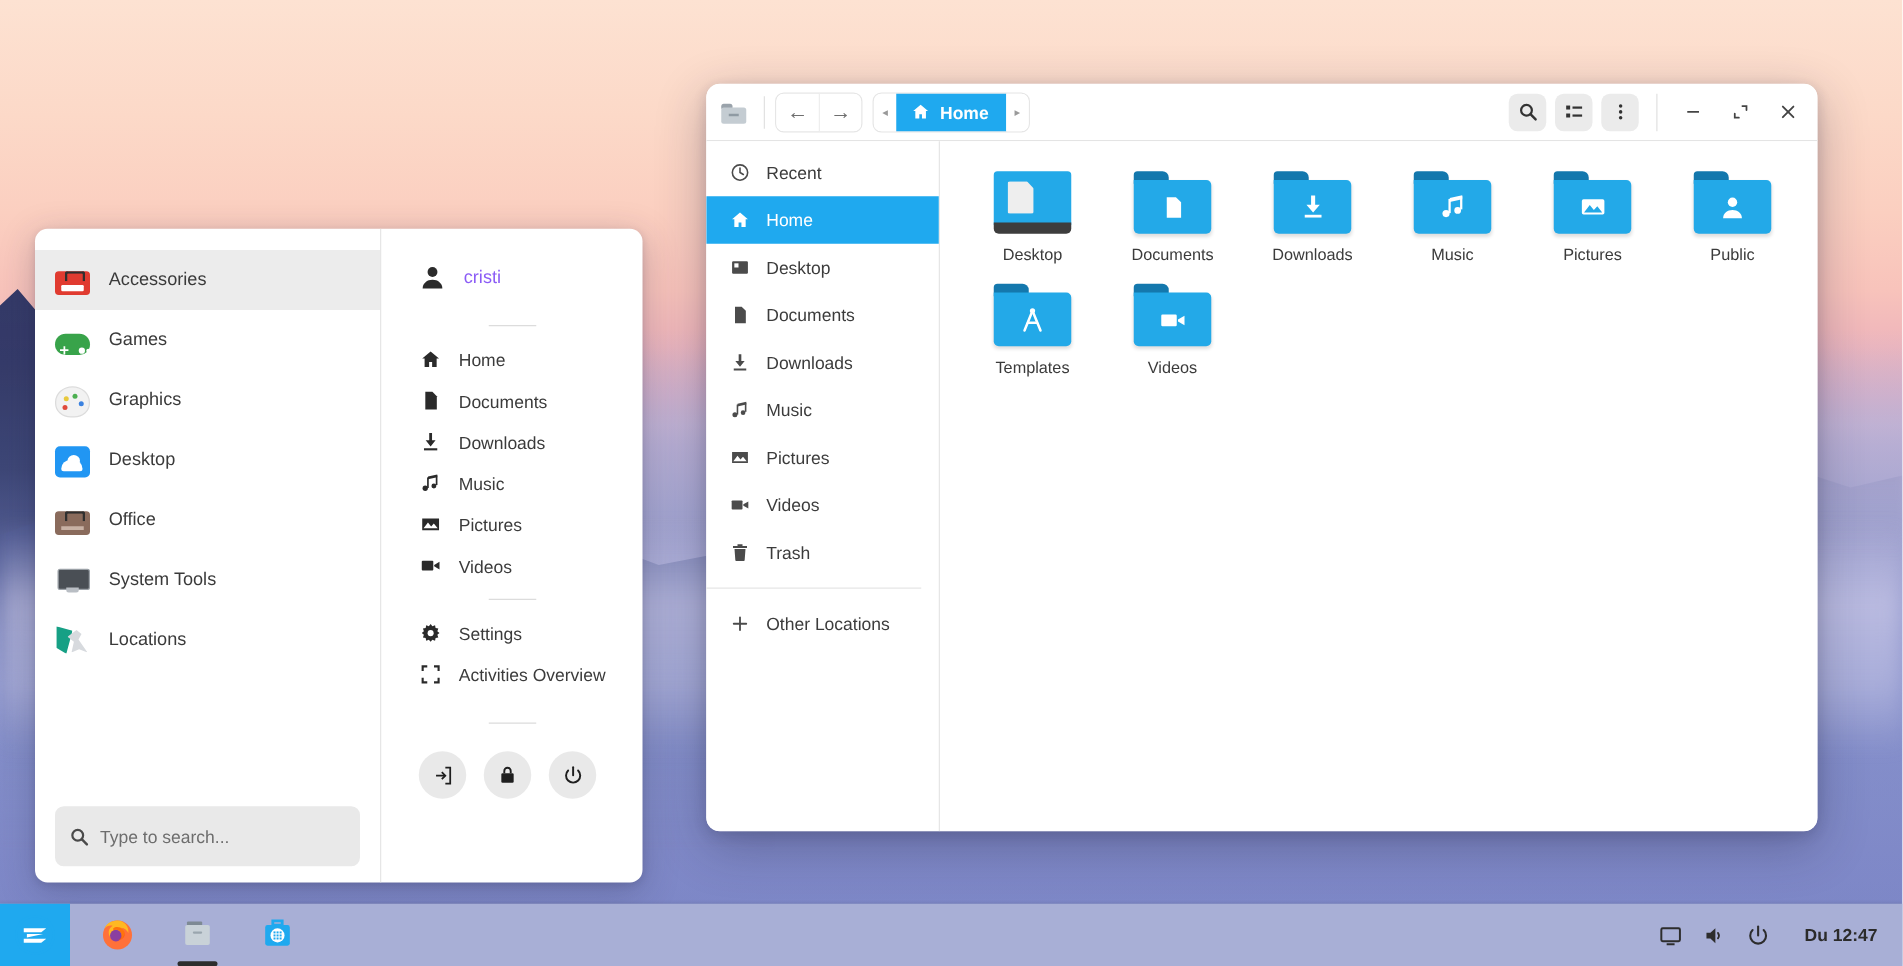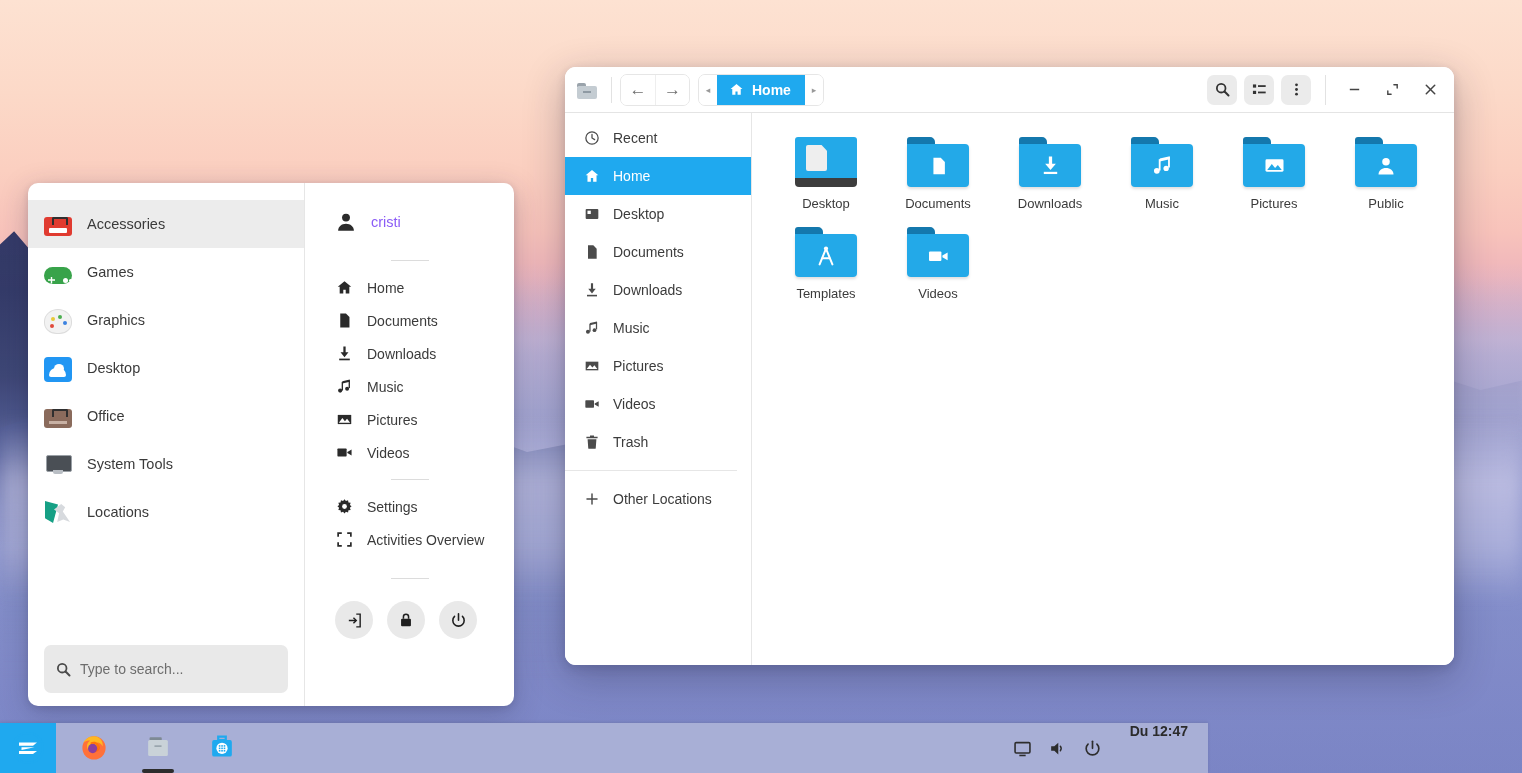--- a/index.html
+++ b/index.html
@@ -249,22 +249,22 @@
   .deskico .screen { position:absolute; left:0; top:0; width:62px; height:43px;
      background:#23a9e8; border-radius:3px 3px 0 0; }
   .deskico .stand { position:absolute; left:0; top:41px; width:62px; height:9px;
      background:#3d3d3d; border-radius:0 0 4px 4px; }
   .deskico .page { position:absolute; left:11px; top:8px; width:21px; height:26px;
      background:#eeeeee; border-radius:2px;
      clip-path: polygon(0 0, 74% 0, 100% 22%, 100% 100%, 0 100%); }
 
   
   #taskbar {
-    position:absolute; left:0; bottom:0; width:1208px; height:50px;
-    background: #a8afd6; display:flex; 
+    position:absolute; left:0; bottom:0; width:1522px; height:50px;
+    background: #a8afd6; display:flex; align-items:center;
     box-shadow: 0 -1px 3px rgba(0,0,0,0.10);
   }
   #zorin-btn {
     width:56px; height:50px; background:#1fa9ef; display:flex;
     align-items:center; justify-content:center; cursor:pointer;
   }
   .zlogo { width:32px; height:32px; border-radius:50%; background:#1fa9ef; position:relative; }
   .tasks { display:flex; align-items:center; gap: 0; padding-left: 6px; height:50px; }
   .task-item {
     width: 64px; height: 50px; display:flex; align-items:flex-start; justify-content:center;

